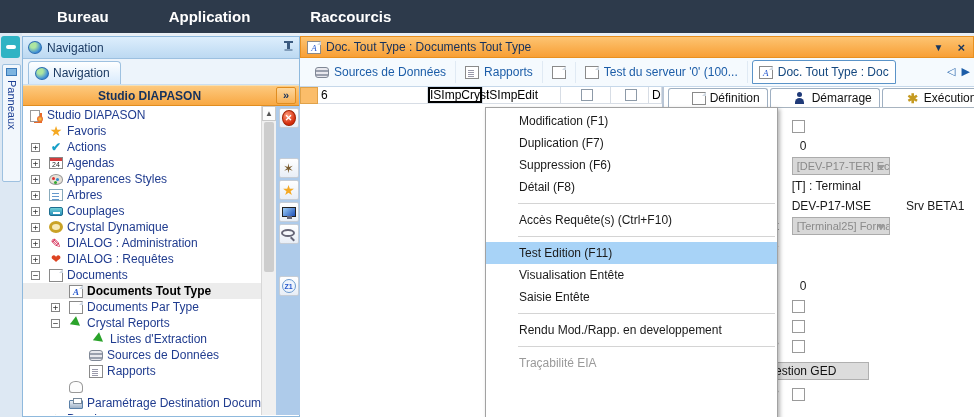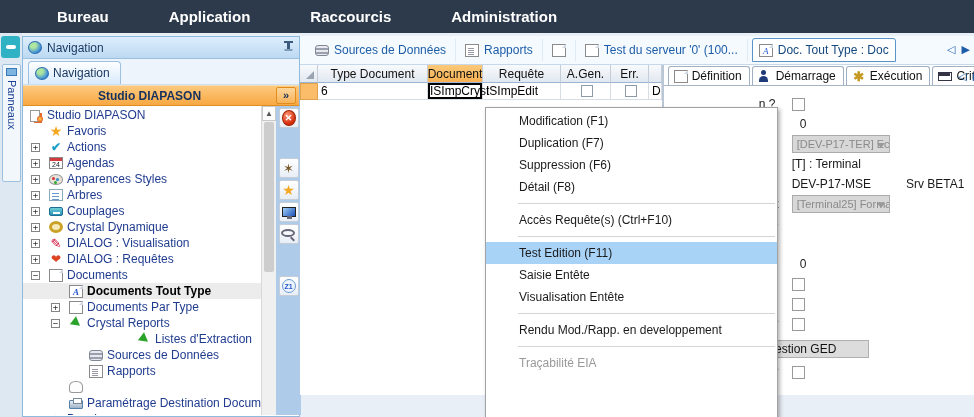--- a/index.html
+++ b/index.html
@@ -82,21 +82,21 @@
   .th.sorted { background:linear-gradient(#fbc979,#f9b153); }
   .trowdata { display:flex; height:17px; font-size:12px; }
   .td { border-right:1px solid #d7dde5; border-bottom:1px solid #d7dde5; display:flex; align-items:center; padding-left:3px; }
   .td.rowsel { width:18px; background:#fbbd6a; border:1px solid #e0a24a; }
   .td.focuscell { box-shadow:inset 0 0 0 2px #000; padding-left:2px; }
   .cb { width:12px; height:12px; background:#fff; border:1px solid #8d9aa8; margin:auto; }
 
   
   .dtabs { display:flex; align-items:flex-end; height:21px; border-bottom:1px solid #a8b4c0; padding-left:4px; position:relative; }
   .dt { display:flex; align-items:center; gap:4px; font-size:12px; color:#111; border:1px solid #9fb0c2; border-bottom:none;
-        border-radius:3px 3px 0 0; background:#fff; padding:2px 7px 2px 5px; margin-right:2px; white-space:nowrap; }
+        border-radius:3px 3px 0 0; background:#fff; padding:2px 7px 2px 23px; margin-right:2px; white-space:nowrap; }
   .dtabs .tab-arrows { top:4px; }
 
   
   .fields { padding-top:8px; }
   .frow { display:flex; align-items:center; height:20px; padding-left:95px; font-size:12px; color:#1a1a1a; }
   .frow .flabel { width:33px; flex:0 0 33px; white-space:nowrap; overflow:hidden; }
   .frow .fval { white-space:nowrap; }
   .frow .fval2 { margin-left:35px; white-space:nowrap; }
   .frow .fcb { width:13px; height:13px; border:1px solid #9a9a9a; background:#fff; }
   .frow .dd { width:98px; height:18px; background:#d8d8d8; border:1px solid #ababab; color:#8a8a8a; font-size:11px;
@@ -160,21 +160,20 @@
   .ic-studio:before { content:""; position:absolute; left:1px; top:1px; width:8px; height:10px; background:#fff; border:1px solid #999; box-shadow:3px 2px 0 -1px #e86a2a; }
   .ic-studio:after { content:""; position:absolute; right:0; bottom:0; width:6px; height:6px; border-radius:50%; background:radial-gradient(#ffd24a,#d8381f); }
 </style>
 </head>
 <body>
 
 <div class="topbar" id="topbar">
     <span class="mitem">Bureau</span>
     <span class="mitem">Application</span>
     <span class="mitem">Raccourcis</span>
-    <span class="mitem">Administration</span>
   </div>
 
 <div class="left-rail">
   <div class="rail-btn">
       <i></i>
     </div>
   <div class="rail-tab">
     <span class="ic-smallpanel"></span>
     <span>Panneaux</span>
   </div>
@@ -247,21 +246,21 @@
             <span class="exp">+</span>
           </span>
           <span class="ic ic-gear-wheel"></span>
           <span class="tlabel">Crystal Dynamique</span>
         </div>
         <div class="trow" style="padding-left: 6px;">
           <span class="slot">
             <span class="exp">+</span>
           </span>
           <span class="ic ic-pen">✎</span>
-          <span class="tlabel">DIALOG : Visualisation</span>
+          <span class="tlabel">DIALOG : Administration</span>
         </div>
         <div class="trow" style="padding-left: 6px;">
           <span class="slot">
             <span class="exp">+</span>
           </span>
           <span class="ic ic-lips">❤</span>
           <span class="tlabel">DIALOG : Requêtes</span>
         </div>
         <div class="trow" style="padding-left: 6px;">
           <span class="slot">
@@ -282,21 +281,21 @@
           <span class="ic ic-page"></span>
           <span class="tlabel">Documents Par Type</span>
         </div>
         <div class="trow" style="padding-left: 26px;">
           <span class="slot">
             <span class="exp">−</span>
           </span>
           <span class="ic ic-green-arrow"></span>
           <span class="tlabel">Crystal Reports</span>
         </div>
-        <div class="trow" style="padding-left: 49px; margin-left: 45px;">
+        <div class="trow" style="padding-left: 49px;">
           <span class="slot"></span>
           <span class="ic ic-green-arrow"></span>
           <span class="tlabel">Listes d'Extraction</span>
         </div>
         <div class="trow" style="padding-left: 46px;">
           <span class="slot"></span>
           <span class="ic ic-database"></span>
           <span class="tlabel">Sources de Données</span>
         </div>
         <div class="trow" style="padding-left: 46px;">
@@ -342,20 +341,26 @@
           <span class="ic ic-magnifier"></span>
         </div>
         <div class="tbtn" style="margin-top: 32px;">
           <span class="ic ic-z1"></span>
         </div>
       </div>
   </div>
 </div>
 
 <div class="main">
+  <div class="doc-titlebar">
+    <span class="ic ic-page-a"></span>
+    <span class="t">Doc. Tout Type : Documents Tout Type</span>
+    <span class="caret">▼</span>
+    <span class="x">×</span>
+  </div>
   <div class="doc-tabs" id="doctabs">
       <div class="dtab">
         <span class="ic ic-database"></span>
         <span>Sources de Données</span>
       </div>
       <div class="dtab">
         <span class="ic ic-report"></span>
         <span>Rapports</span>
       </div>
       <div class="dtab">
@@ -369,29 +374,20 @@
         <span class="ic ic-page-a"></span>
         <span>Doc. Tout Type : Doc</span>
       </div>
       <div class="tab-arrows">
         <span>◁</span>
         <span>▶</span>
       </div>
     </div>
   <div class="content">
     <div class="table-pane">
-      <div class="thead" id="thead">
-          <div class="th corner"></div>
-          <div class="th" style="width: 110px;">Type Document</div>
-          <div class="th sorted" style="width: 55px;">Document</div>
-          <div class="th" style="width: 78px;">Requête</div>
-          <div class="th" style="width: 50px;">A.Gen.</div>
-          <div class="th" style="width: 38px;">Err.</div>
-          <div class="th" style="flex: 1 1 0%;"></div>
-        </div>
       <div class="trowdata" id="trow">
           <div class="td rowsel"></div>
           <div class="td" style="width: 110px;">6</div>
           <div class="td focuscell" style="width: 55px;">ISImpCryst</div>
           <div class="td" style="width: 78px;">ISImpEdit</div>
           <div class="td" style="width: 50px;">
             <span class="cb"></span>
           </div>
           <div class="td" style="width: 38px;">
             <span class="cb"></span>
@@ -491,19 +487,19 @@
 
 <div class="ctx" id="ctxmenu">
     <div class="mi">Modification (F1)</div>
     <div class="mi">Duplication (F7)</div>
     <div class="mi">Suppression (F6)</div>
     <div class="mi">Détail (F8)</div>
     <div class="msep"></div>
     <div class="mi">Accès Requête(s) (Ctrl+F10)</div>
     <div class="msep"></div>
     <div class="mi hl">Test Edition (F11)</div>
+    <div class="mi">Visualisation Entête</div>
     <div class="mi">Saisie Entête</div>
-    <div class="mi">Visualisation Entête</div>
     <div class="msep"></div>
     <div class="mi">Rendu Mod./Rapp. en developpement</div>
     <div class="msep"></div>
     <div class="mi dis">Traçabilité EIA</div>
   </div>
 
 </body></html>

